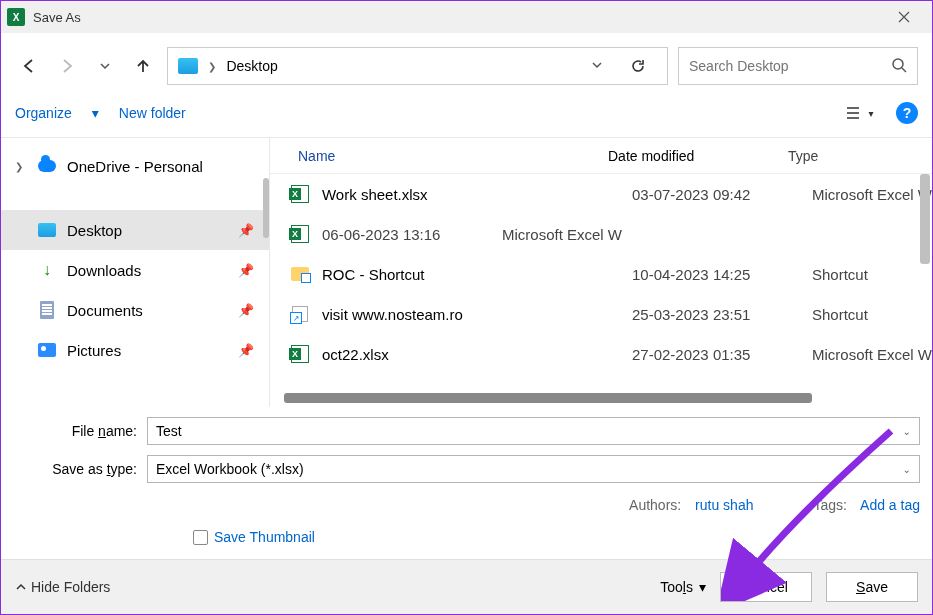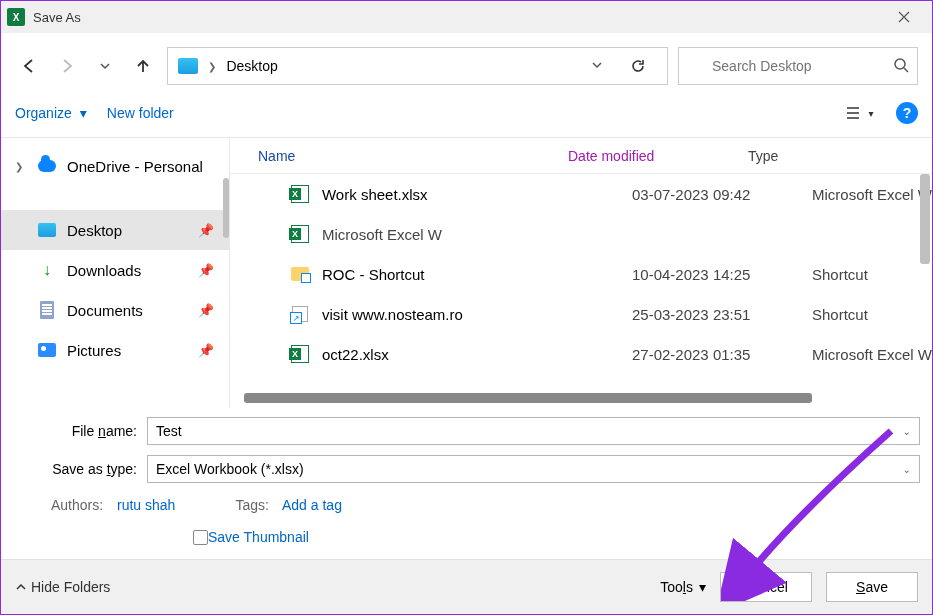--- a/index.html
+++ b/index.html
@@ -17,65 +17,65 @@
   .nav-btn { width: 28px; height: 28px; display: flex; align-items: center; justify-content: center; color: #555; }
   .nav-btn.disabled { color: #bbb; }
   .addrbar { flex: 1; height: 38px; border: 1px solid #ccc; display: flex; align-items: center; padding: 0 10px; gap: 10px; }
   .addrbar .folder-ic { width: 20px; height: 16px; background: linear-gradient(#35c1f1,#1e9de0); border-radius: 2px; position: relative; }
   .addrbar .chev { color: #666; font-size: 10px; }
   .addrbar .crumb { font-size: 14px; }
   .addrbar .spacer { flex: 1; }
   .addrbar-drop { color: #555; padding: 0 6px; }
   .refresh { width: 38px; height: 38px; display: flex; align-items: center; justify-content: center; color: #333; }
   .searchbox { width: 240px; height: 38px; border: 1px solid #ccc; display: flex; align-items: center; padding: 0 10px; color: #888; }
-  .searchbox input { border: none; outline: none; flex: 1; font-size: 14px; color: #333; margin-left: 23px; }
+  .searchbox input { border: none; outline: none; flex: 1; font-size: 14px; color: #333; }
   .searchbox .mag { color: #555; }
 
   
   .toolbar2 { display: flex; align-items: center; padding: 4px 14px 10px; gap: 20px; }
-  .toolbar2 .link { color: #0066cc; font-size: 14px; display: flex; align-items: center; gap: 8px; }
+  .toolbar2 .link { color: #0066cc; font-size: 14px; display: flex; align-items: center; gap: 20px; }
   .toolbar2 .spacer { flex: 1; }
   .toolbar2 .view-btn { width: 32px; height: 28px; display: flex; align-items: center; justify-content: center; color: #333; }
   .help-ic { width: 22px; height: 22px; border-radius: 50%; background: #0a84ff; color: #fff; display: flex; align-items: center; justify-content: center; font-size: 14px; font-weight: bold; }
 
   
   .main { flex: 1; display: flex; border-top: 1px solid #e8e8e8; min-height: 0; }
   .navpane { width: 270px; border-right: 1px solid #e8e8e8; padding: 8px 0; position: relative; }
   .nav-item { display: flex; align-items: center; height: 40px; padding: 0 14px; gap: 10px; font-size: 15px; position: relative; }
   .nav-item.selected { background: #e5e5e5; }
   .nav-item .expand { width: 12px; color: #666; font-size: 10px; }
   .nav-item .pin { margin-left: auto; color: #888; font-size: 13px; }
   .nav-item .ic { width: 20px; height: 20px; display: flex; align-items: center; justify-content: center; }
   .nav-sep { height: 24px; }
   .nav-scroll { position: absolute; right: 0; top: 40px; width: 6px; height: 60px; background: #c0c0c0; border-radius: 3px; }
 
   .filepane { flex: 1; display: flex; flex-direction: column; position: relative; }
   .cols { display: flex; height: 36px; border-bottom: 1px solid #eee; align-items: center; color: #444; font-size: 14px; padding-left: 28px; }
   .cols .c-name { flex: 0 0 310px; color: #1a4aa3; }
-  .cols .c-date { flex: 0 0 180px; color: #a21caf; }
+  .cols .c-date { flex: 0 0 180px; color: #000000; }
   .cols .c-type { flex: 1; }
   .rows { flex: 1; overflow: hidden; }
-  .row { display: flex; align-items: center; height: 40px; padding-left: 20px; font-size: 15px; margin-left: 40px; }
+  .row { display: flex; align-items: center; height: 40px; padding-left: 20px; font-size: 15px; }
   .row .ic { width: 20px; height: 20px; margin-right: 12px; display:flex;align-items:center;justify-content:center;}
   .row .fname { flex: 0 0 310px; white-space: nowrap; overflow: hidden; text-overflow: ellipsis; padding-right: 10px; }
   .row .fdate { flex: 0 0 180px; color: #444; }
   .row .ftype { flex: 1; color: #444; white-space: nowrap; overflow: hidden; text-overflow: ellipsis; }
   .file-scroll { position: absolute; right: 2px; top: 36px; width: 10px; height: 90px; background: #c0c0c0; border-radius: 3px; }
   .h-scroll { height: 10px; background: #888; margin: 6px 120px 4px 14px; border-radius: 3px; }
 
   
   .form { padding: 10px 12px 4px; }
   .form-row { display: flex; align-items: center; margin-bottom: 10px; }
   .form-row label { width: 134px; text-align: right; padding-right: 10px; font-size: 14px; }
   .form-row .sel { flex: 1; height: 28px; border: 1px solid #b5b5b5; padding: 0 8px; display: flex; align-items: center; font-size: 14px; }
   .form-row .sel .dd { margin-left: auto; color: #666; font-size: 10px; }
-  .meta { display: flex; gap: 60px; padding: 4px 0 12px 38px; font-size: 14px; }
+  .meta { display: flex; gap: 60px; padding: 4px 0 12px 38px; font-size: 14px; justify-content: flex-end; }
   .meta .lbl { color: #666; margin-right: 10px; }
   .meta .val { color: #0066cc; }
-  .thumb-row { padding: 4px 0 10px 180px; font-size: 14px; color: #0066cc; display: flex; align-items: center; }
+  .thumb-row { padding: 4px 0 10px 180px; font-size: 14px; color: #0066cc; display: flex; align-items: center; gap: 6px; }
   .cb { width: 15px; height: 15px; border: 1px solid #888; border-radius: 2px; background: #fff; }
 
   
   .footer { background: #f0f0f0; display: flex; align-items: center; padding: 12px 14px; gap: 14px; border-top: 1px solid #e0e0e0; }
   .footer .hide { font-size: 14px; color: #333; display: flex; align-items: center; gap: 4px; }
   .footer .spacer { flex: 1; }
   .footer .tools { font-size: 14px; display: flex; align-items: flex-start; gap: 6px; }
   .footer button { width: 92px; height: 30px; border: 1px solid #bbb; background: #fff; font-size: 14px; }
 
   
@@ -235,20 +235,21 @@
               <span class="ic-xl"></span>
             </span>
             <span class="fname">Work sheet.xlsx</span>
             <span class="fdate">03-07-2023 09:42</span>
             <span class="ftype">Microsoft Excel W</span>
           </div>
           <div class="row">
             <span class="ic">
               <span class="ic-xl"></span>
             </span>
+            <span class="fdate">06-06-2023 13:16</span>
             <span class="ftype">Microsoft Excel W</span>
           </div>
           <div class="row">
             <span class="ic">
               <span class="ic-folder"></span>
             </span>
             <span class="fname">ROC - Shortcut</span>
             <span class="fdate">10-04-2023 14:25</span>
             <span class="ftype">Shortcut</span>
           </div>

